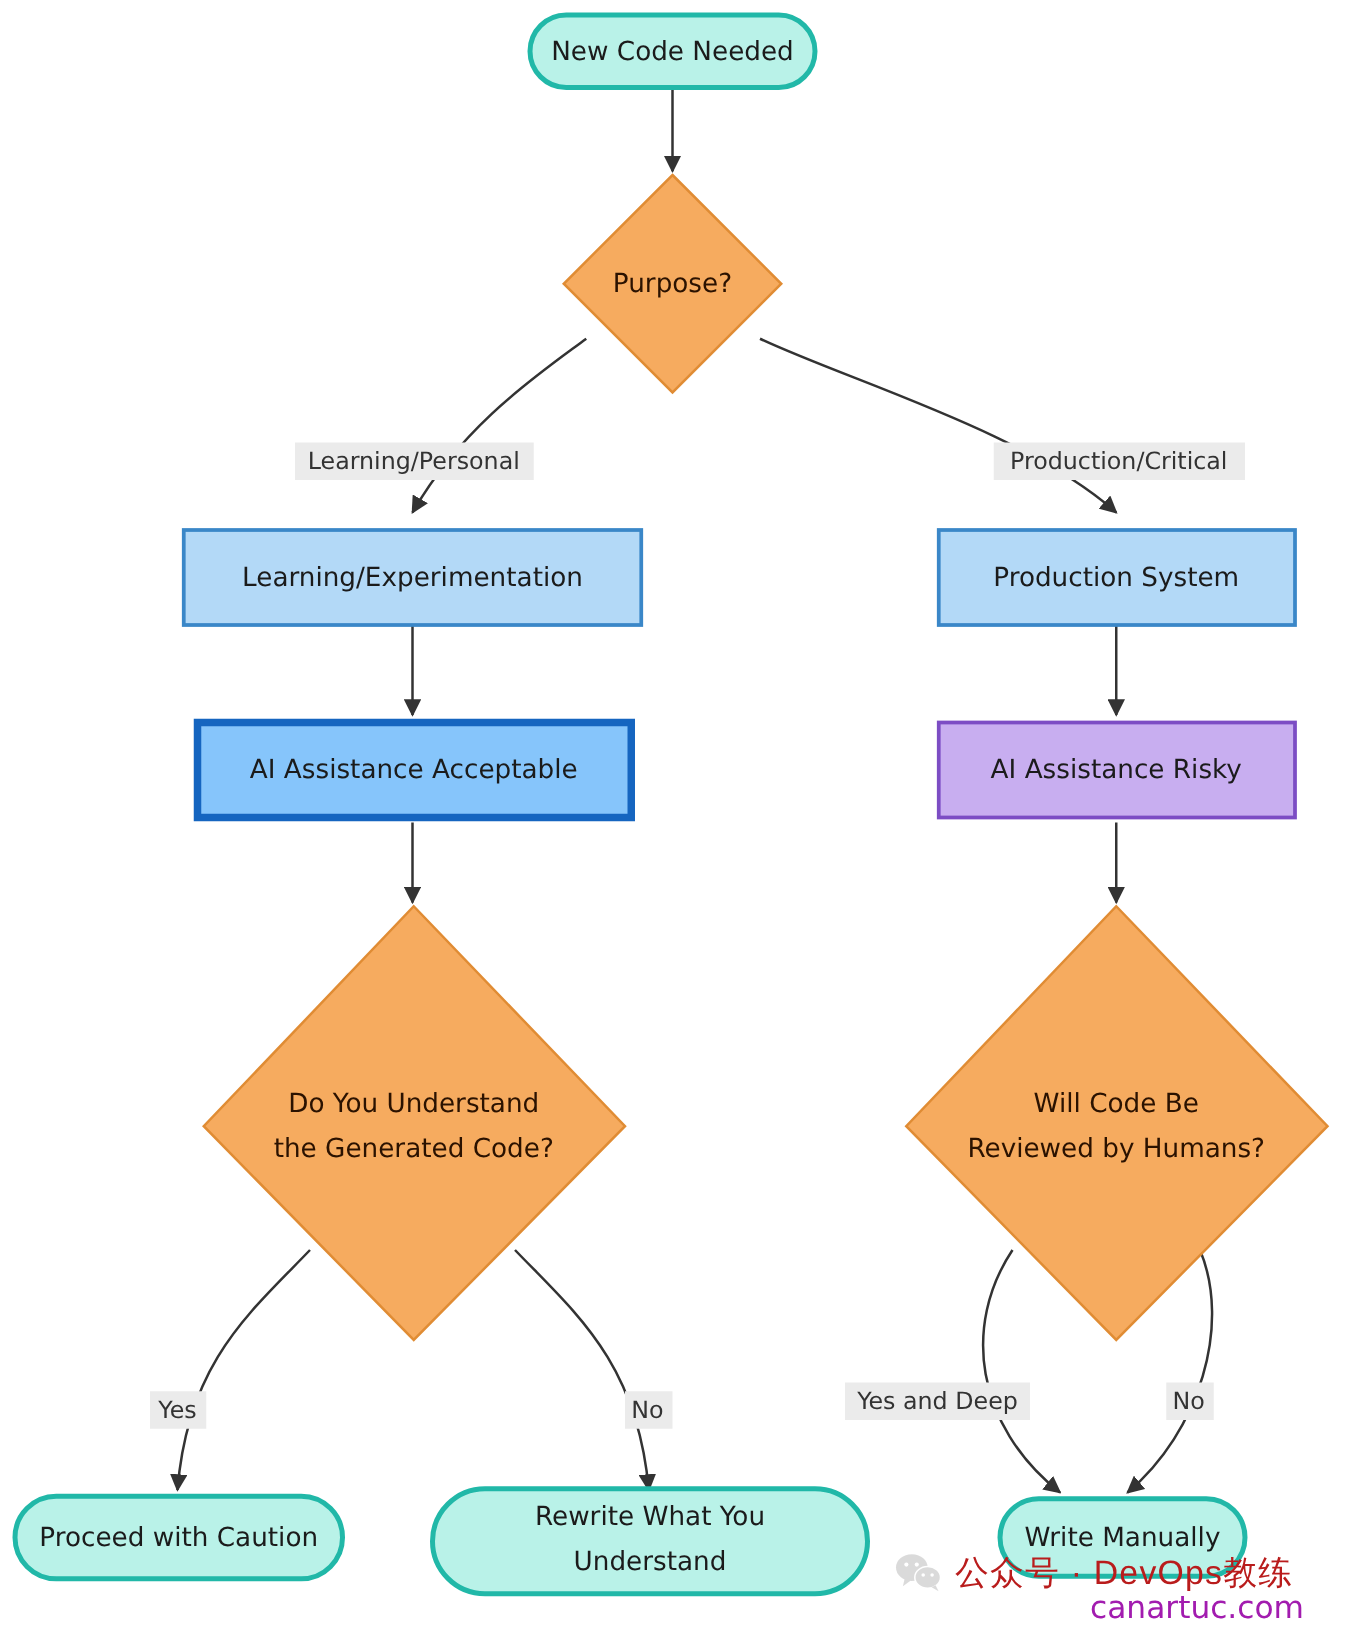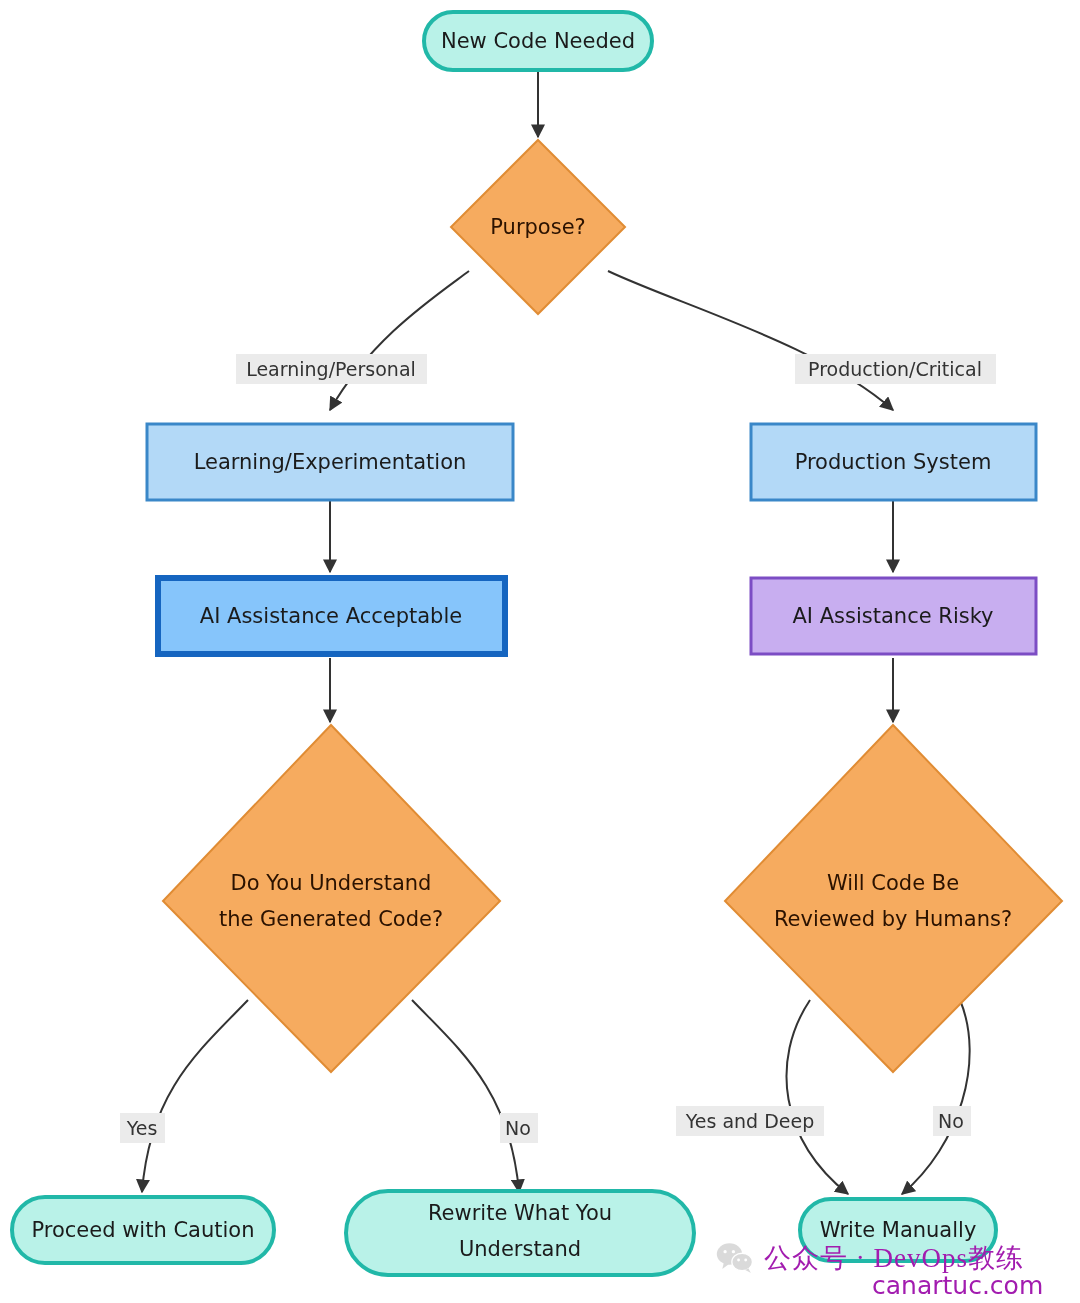--- a/index.html
+++ b/index.html
@@ -83,23 +83,23 @@
   #watermark {
     position: absolute;
     left: 716px;
     top: 1240px;
     display: flex;
     align-items: center;
     gap: 10px;
     pointer-events: none;
   }
   #watermark .wm-text {
-    font-family: Liberation Serif, serif;
+    font-family: Liberation Sans, sans-serif;
     font-size: 27px;
-    color: #a21caf;
+    color: #b91c1c;
     white-space: nowrap;
     letter-spacing: 1px;
   }
   #watermark-sub {
     position: absolute;
     left: 872px;
     top: 1271px;
     font-family: "DejaVu Sans", "Liberation Sans", sans-serif;
     font-size: 25px;
     color: #a21caf;

